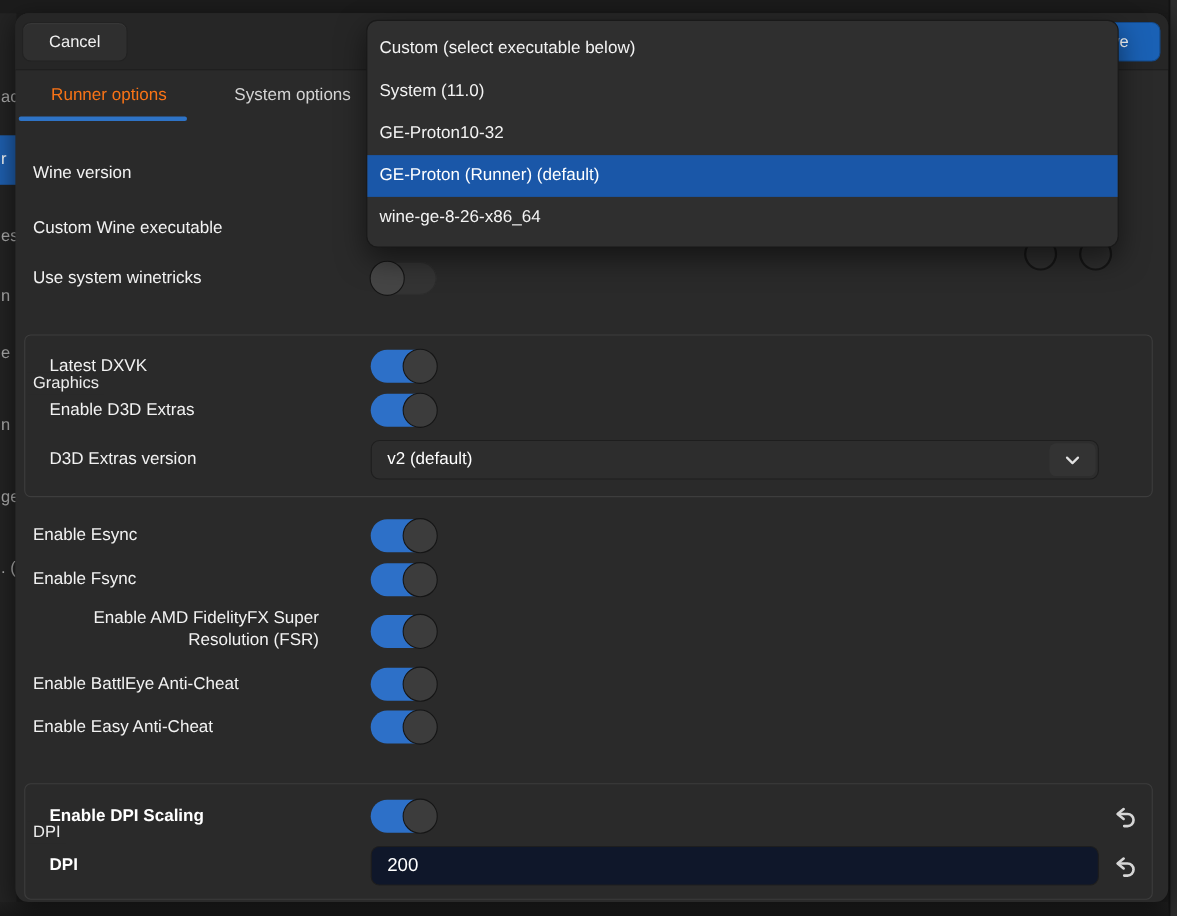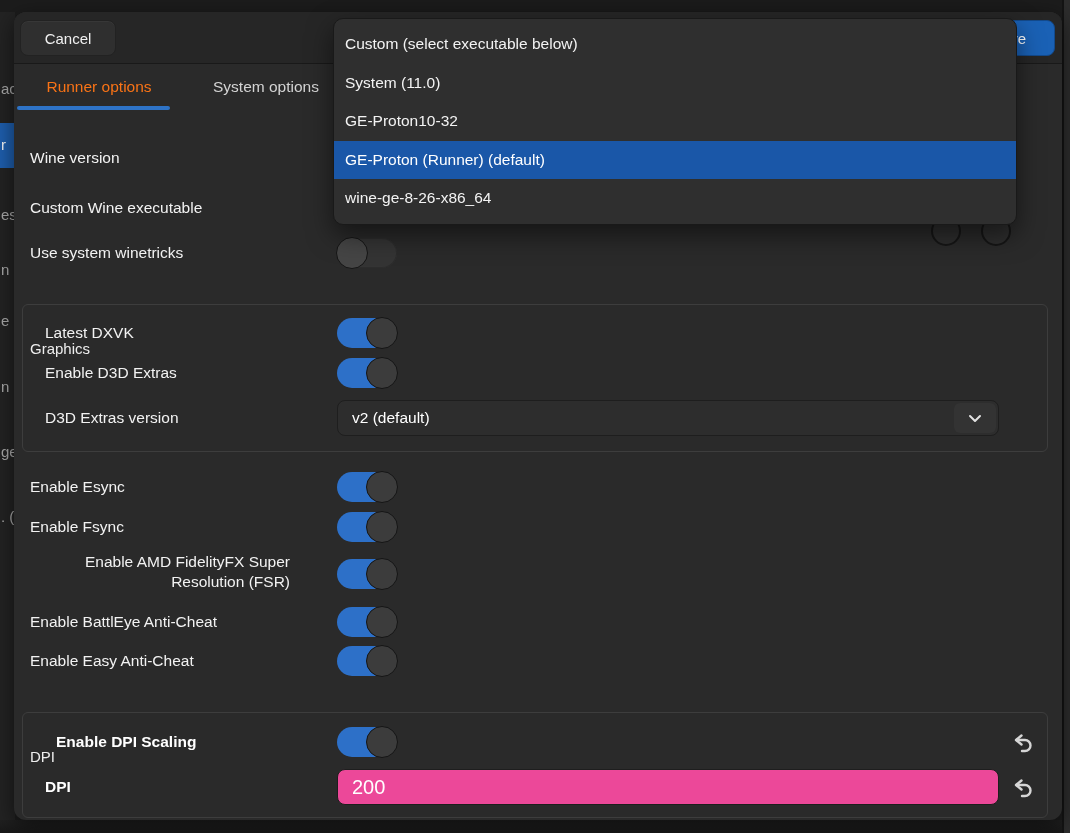--- a/index.html
+++ b/index.html
@@ -46,22 +46,22 @@
   .toggle.off{background:#343434;box-shadow:inset 0 0 0 1px #2c2c2c;}
   .knob{position:absolute;top:-1px;width:32px;height:32px;border-radius:50%;border:1px solid #151515;}
   .toggle.on .knob{right:-1px;background:#3c3c3c;}
   .toggle.off .knob{left:-1px;background:#454545;}
 
   
   .combo{position:absolute;height:36px;background:#2d2d2d;border:1px solid #1e1e1e;border-radius:8px;}
   .combo-value{position:absolute;left:14px;top:0;height:34px;line-height:34px;color:#ffffff;font-size:15.5px;}
   .combo-chevron{position:absolute;right:2px;top:2px;width:42px;height:30px;background:#333333;border-radius:6px;
                  display:flex;align-items:center;justify-content:center;}
-  .entry{position:absolute;height:36px;background:#ec4899;border:1px solid #1e1e1e;border-radius:8px;
-         color:#ffffff;font-size:20px;padding:0 0 0 14px;outline:none;}
+  .entry{position:absolute;height:36px;background:#0f172a;border:1px solid #1e1e1e;border-radius:8px;
+         color:#ffffff;font-size:17px;padding:0 0 0 14px;outline:none;}
 
   .reset-btn{position:absolute;width:26px;height:24px;display:flex;align-items:center;justify-content:center;cursor:default;}
 
   .circle-btn{position:absolute;width:30px;height:30px;border-radius:50%;background:#2e2e2e;border:2px solid #161616;}
 
   
   #popup{position:absolute;left:333px;top:18px;width:684px;background:#2f2f2f;border:1px solid #191919;
          border-radius:10px;padding:6px 0;box-shadow:0 10px 26px rgba(0,0,0,.5);z-index:50;}
   .popup-item{height:38.5px;line-height:38.5px;padding-left:11px;color:#f3f3f3;font-size:15.5px;white-space:nowrap;}
   .popup-item.selected{background:#1a57a8;color:#ffffff;}
@@ -151,21 +151,21 @@
     </div>
 
     <span class="row-label" style="left:16px;top:639px">Enable Easy Anti-Cheat</span>
     <div class="toggle on" style="left:323px;top:634px">
       <div class="knob"></div>
     </div>
 
     <div class="fieldset" style="left:8px;top:700px;width:1026px;height:106px">
       <span class="legend">DPI</span>
     </div>
-    <span class="row-label bold" style="left:42px;top:720px">Enable DPI Scaling</span>
+    <span class="row-label bold" style="left:31px;top:720px">Enable DPI Scaling</span>
     <div class="toggle on" style="left:323px;top:715px">
       <div class="knob"></div>
     </div>
     <div class="reset-btn" style="left:996px;top:719px">
       <svg width="22" height="20" viewBox="0 0 22 20">
         <path d="M9.5 2.5 L4 7 L9.5 11.5" fill="none" stroke="#d6d6d6" stroke-width="2.4" stroke-linecap="round" stroke-linejoin="round"></path>
         <path d="M4.5 7 H13 a5.5 5.5 0 0 1 0 11 H10" fill="none" stroke="#d6d6d6" stroke-width="2.4" stroke-linecap="round"></path>
       </svg>
     </div>
 

